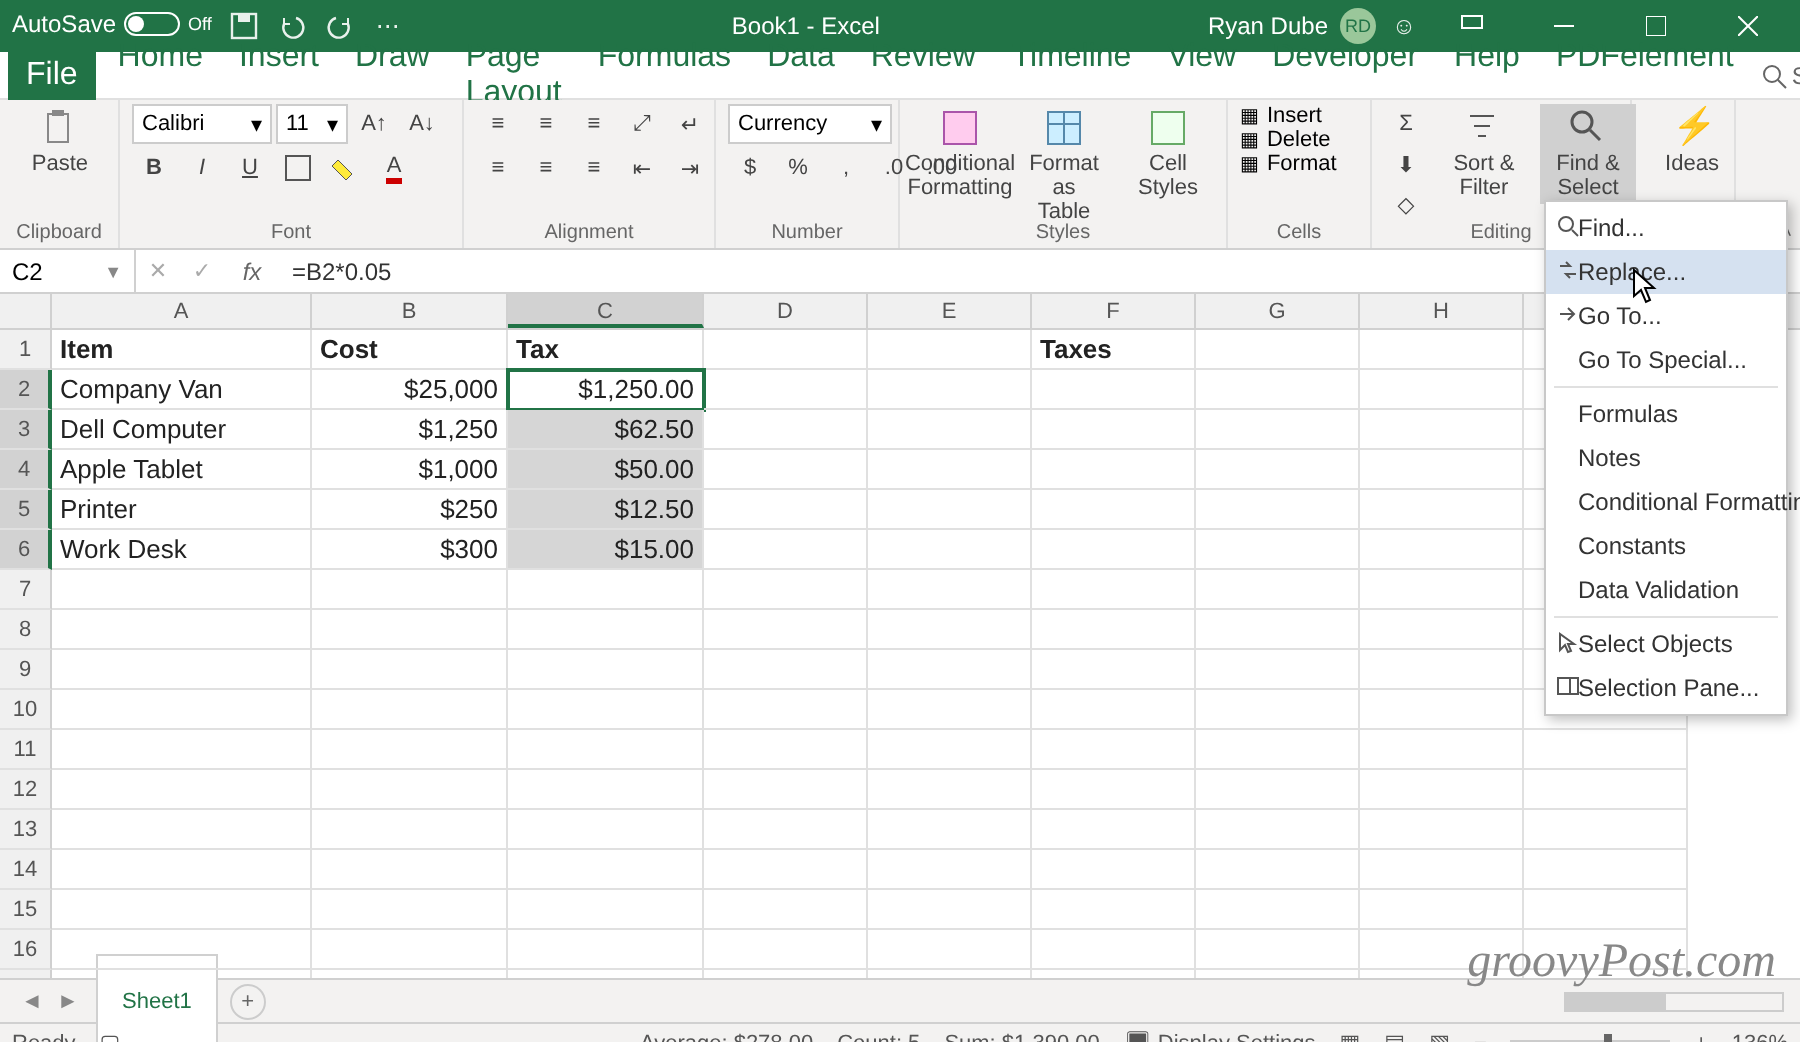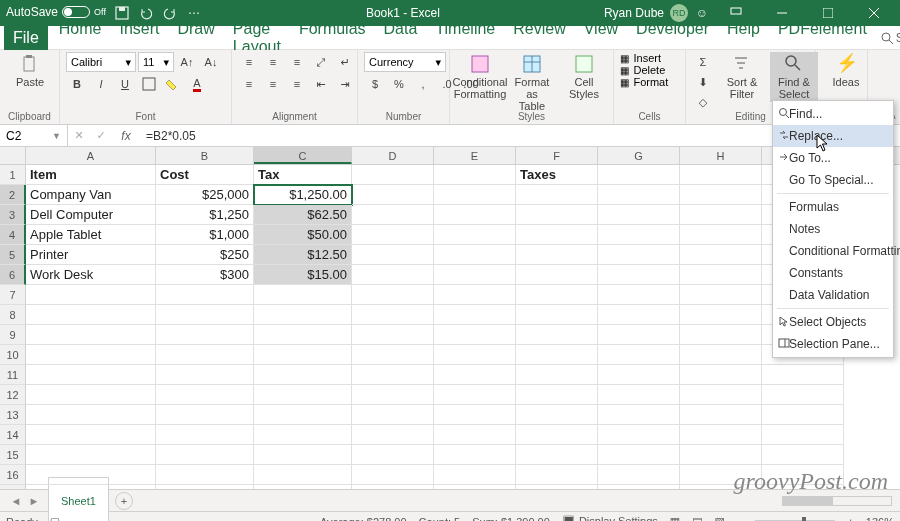--- a/index.html
+++ b/index.html
@@ -140,22 +140,22 @@
 
 <div class="menu-bar">
   <div class="tab file">File</div>
   <div id="menu-tabs" style="display:flex;">
       <div class="tab active">Home</div>
       <div class="tab">Insert</div>
       <div class="tab">Draw</div>
       <div class="tab">Page Layout</div>
       <div class="tab">Formulas</div>
       <div class="tab">Data</div>
+      <div class="tab">Review</div>
       <div class="tab">Timeline</div>
-      <div class="tab">Review</div>
       <div class="tab">View</div>
       <div class="tab">Developer</div>
       <div class="tab">Help</div>
       <div class="tab">PDFelement</div>
     </div>
   <div class="spacer"></div>
   <span class="tb-icon" style="color:#666;">
       <svg width="14" height="14" viewBox="0 0 14 14">
         <circle cx="6" cy="6" r="4" fill="none" stroke="#555"></circle>
         <line x1="9" y1="9" x2="13" y2="13" stroke="#555"></line>

